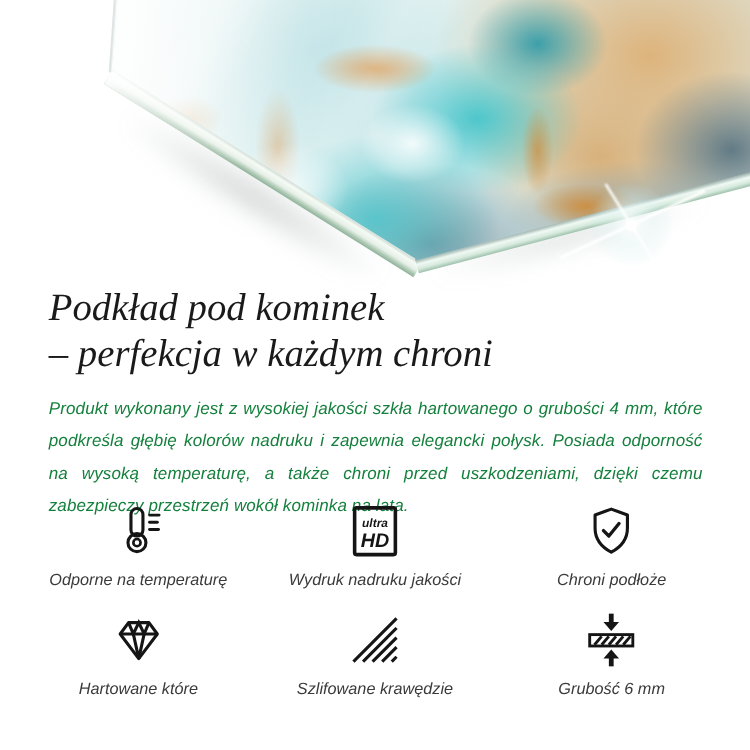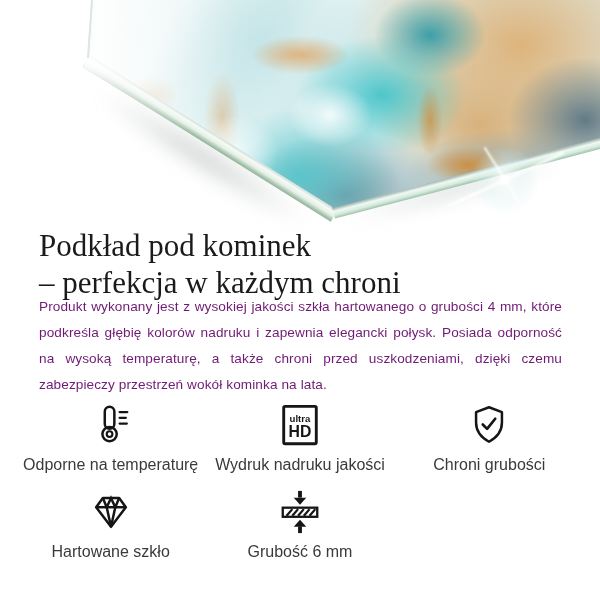--- a/index.html
+++ b/index.html
@@ -1,18 +1,18 @@
 <!DOCTYPE html>
 <html><head>
 <meta charset="utf-8">
 <style>
   html,body{margin:0;padding:0;background:#fff;}
   #screen{
     position:relative;width:600px;height:600px;background:#fff;
-    overflow:hidden;font-family:"Liberation Sans",sans-serif;
+    overflow:hidden;font-family:"Liberation Sans",sans-serif;font-style:italic;
   }
   
   .panel-shadow{position:absolute;z-index:0;filter:blur(8px);}
   .shadow-a{left:84px;top:66px;width:300px;height:42px;transform:rotate(32deg);transform-origin:0 0;
     background:radial-gradient(55% 55% at 50% 35%, rgba(125,136,134,0.35), rgba(125,136,134,0) 75%);}
   .shadow-b{left:330px;top:212px;width:280px;height:32px;transform:rotate(-15deg);transform-origin:0 0;
     background:radial-gradient(55% 55% at 45% 35%, rgba(135,146,144,0.28), rgba(135,146,144,0) 75%);}
   .edge-strip{position:absolute;z-index:1;transform-origin:0 0;}
   .edge-a{left:90px;top:56px;width:292px;height:13px;transform:rotate(32deg);
     background:linear-gradient(to bottom,#cddbd2 0%,#f5faf5 22%,#e6f0e7 55%,#abc7b2 82%,#8fb29a 100%);}
@@ -53,28 +53,28 @@
     background:linear-gradient(118deg, rgba(255,255,255,0) 130px, rgba(255,255,255,0.28) 160px,
       rgba(255,255,255,0.02) 195px, rgba(255,255,255,0) 250px, rgba(255,255,255,0.2) 290px,
       rgba(255,255,255,0) 330px);}
   .corner-reflection{position:absolute;left:89px;top:0;width:2px;height:58px;z-index:1;
     transform:rotate(4deg);background:rgba(172,186,184,0.4);filter:blur(0.6px);}
   .sparkle{position:absolute;left:425px;top:120px;z-index:5;}
   
   .heading{position:absolute;left:39px;top:227px;z-index:6;
     font-family:"Liberation Serif",serif;font-size:31px;line-height:37px;
     font-weight:400;color:#1a1a1a;}
-  .desc{position:absolute;left:39px;top:294px;width:523px;z-index:6;
-    font-size:13.6px;line-height:26px;color:#701a75;text-align:justify;letter-spacing:0.1px;}
+  .desc{position:absolute;left:39px;top:314px;width:523px;z-index:6;
+    font-size:13.6px;line-height:26px;color:#15803d;text-align:justify;letter-spacing:0.1px;}
   
   .features{position:absolute;left:16px;top:402px;width:568px;z-index:6;
     display:grid;grid-template-columns:repeat(3,1fr);grid-auto-rows:87px;}
   .feature{display:flex;flex-direction:column;align-items:center;}
   .feature .icon-box{height:46px;display:flex;justify-content:center;}
-  .feature .label{margin-top:8px;font-size:16px;color:#3a3a3a;white-space:nowrap;}
+  .feature .label{margin-top:8px;font-size:13px;color:#3a3a3a;white-space:nowrap;}
   .ico{stroke:#151515;fill:none;stroke-width:2.6;}
   .ico text{stroke:none;fill:#151515;font-family:"Liberation Sans",sans-serif;font-weight:bold;}
 </style>
 </head>
 <body>
 
 <div id="screen">
 
   <div>
     <div class="panel-shadow shadow-a"></div>
@@ -138,35 +138,47 @@
       <div class="label">Wydruk nadruku jakości</div>
     </div>
 
     <div class="feature">
       <div class="icon-box">
         <svg class="ico" width="46" height="46" viewBox="0 0 48 48">
           <path d="M24 5.5 L37.5 10.5 V21.5 C37.5 31 31.5 37.5 24 41.5 C16.5 37.5 10.5 31 10.5 21.5 V10.5 Z" stroke-linejoin="round"></path>
           <polyline points="17.5,23.5 22,28 30.5,17.5" stroke-width="2.8" stroke-linecap="round" stroke-linejoin="round"></polyline>
         </svg>
       </div>
-      <div class="label">Chroni grubości</div>
+      <div class="label">Chroni podłoże</div>
     </div>
 
     <div class="feature">
       <div class="icon-box">
         <svg class="ico" width="46" height="46" viewBox="0 0 48 48" stroke-width="2.3">
           <path d="M15.5 9.5 H32.5 L39.5 19 L24 39.5 L8.5 19 Z" stroke-linejoin="round"></path>
           <path d="M8.5 19 H39.5"></path>
           <path d="M15.5 9.5 L19.5 19 L24 9.5 L28.5 19 L32.5 9.5"></path>
           <path d="M19.5 19 L24 39.5 M28.5 19 L24 39.5"></path>
         </svg>
       </div>
-      <div class="label">Hartowane szkło</div>
-    </div>
-
+      <div class="label">Hartowane które</div>
+    </div>
+
+    <div class="feature">
+      <div class="icon-box">
+        <svg class="ico" width="46" height="46" viewBox="0 0 48 48" stroke-width="4.2">
+          <line x1="6" y1="42" x2="42" y2="6"></line>
+          <line x1="14" y1="42" x2="42" y2="14"></line>
+          <line x1="22" y1="42" x2="42" y2="22"></line>
+          <line x1="30" y1="42" x2="42" y2="30"></line>
+          <line x1="38" y1="42" x2="42" y2="38"></line>
+        </svg>
+      </div>
+      <div class="label">Szlifowane krawędzie</div>
+    </div>
 
     <div class="feature">
       <div class="icon-box">
         <svg class="ico" width="46" height="46" viewBox="0 0 48 48">
           <g stroke-width="2.4">
             <rect x="6" y="19.5" width="36" height="9.5"></rect>
             <line x1="10" y1="28" x2="16" y2="21"></line>
             <line x1="16" y1="28" x2="22" y2="21"></line>
             <line x1="22" y1="28" x2="28" y2="21"></line>
             <line x1="28" y1="28" x2="34" y2="21"></line>

